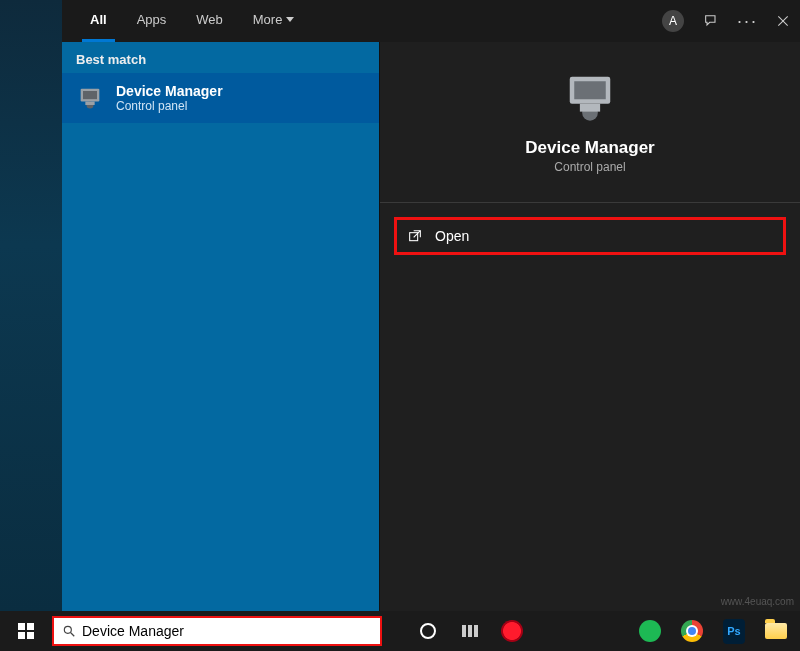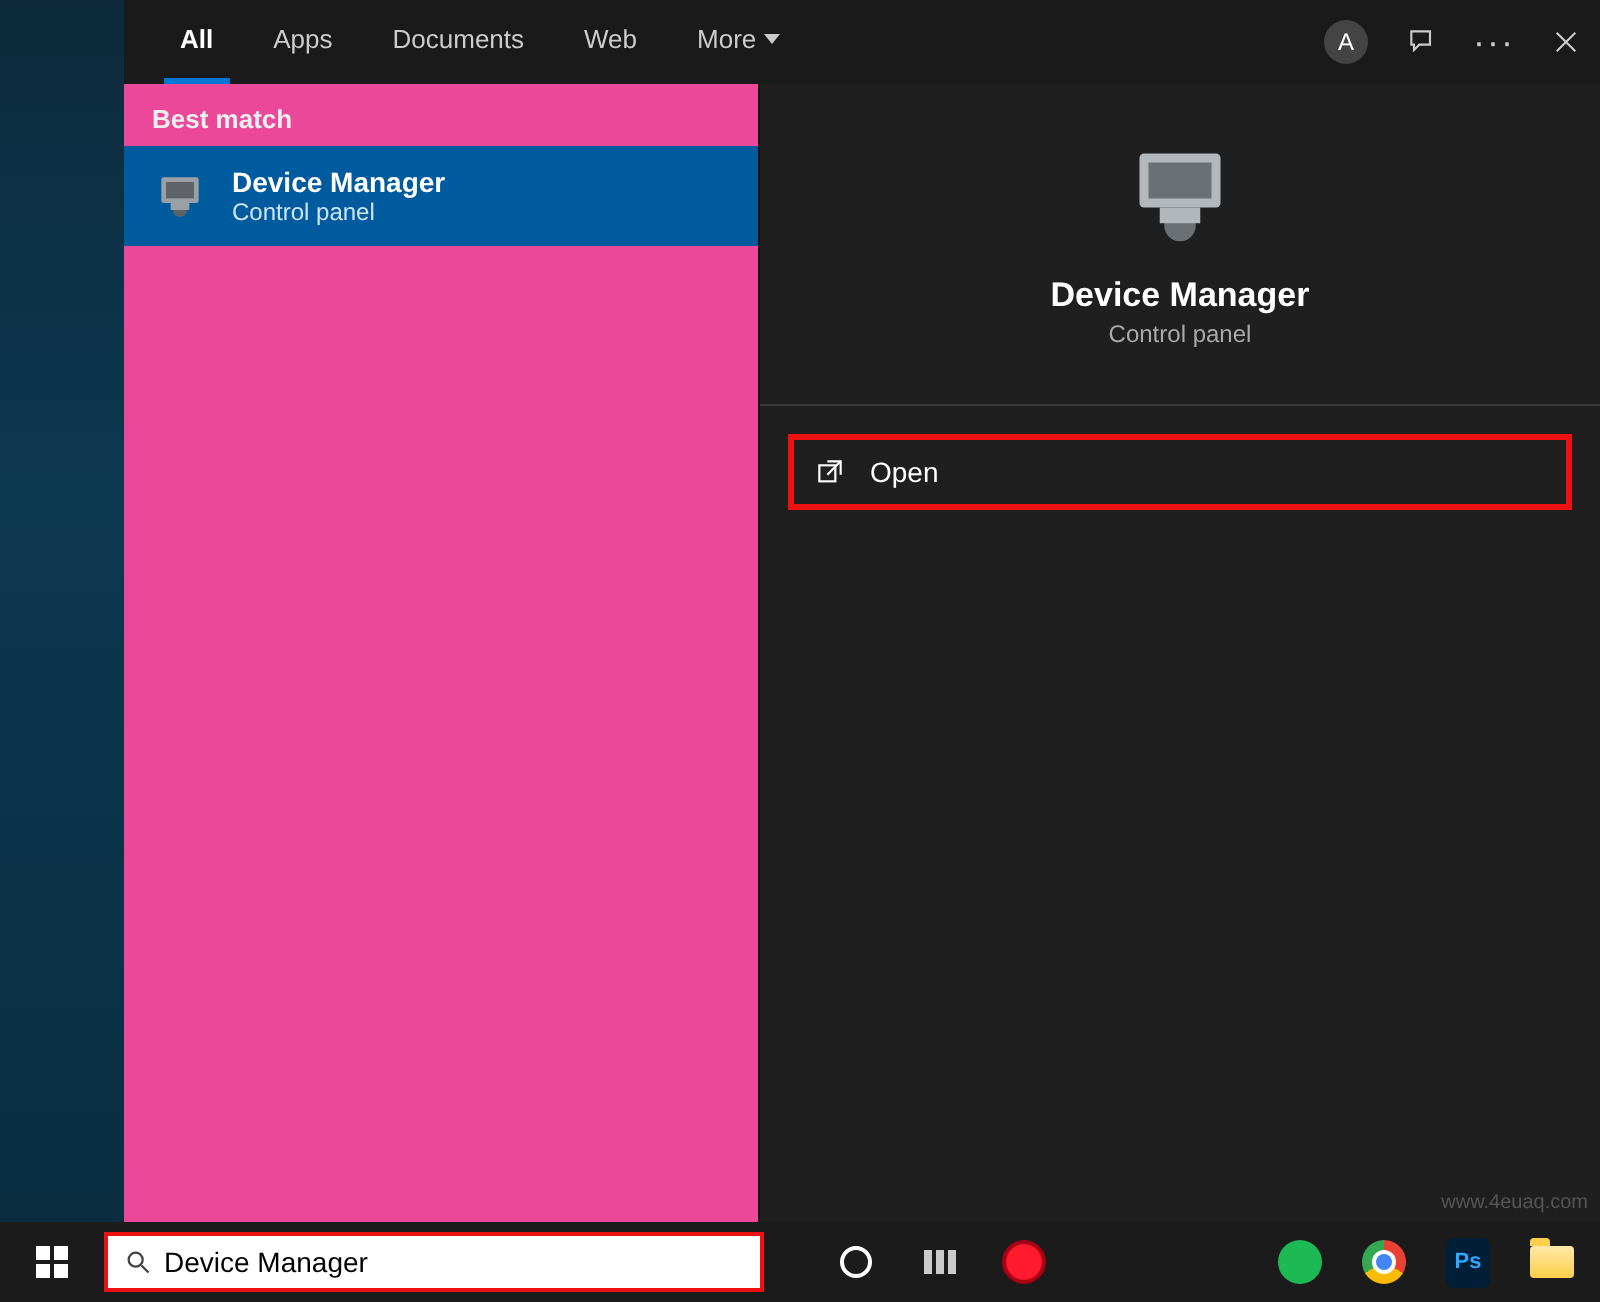--- a/index.html
+++ b/index.html
@@ -76,21 +76,21 @@
   .hicon { width:18px; height:18px; display:flex;align-items:center;justify-content:center; cursor:pointer; color:#ccc; }
   .hicon.dots { font-size:18px; letter-spacing:1px; }
   
   .body {
     flex: 1;
     display: flex;
     min-height: 0;
   }
   .left {
     width: 318px;
-    background: #ec4899;
+    background: #0369a1;
     border-right: 1px solid #111;
     display: flex;
     flex-direction: column;
   }
   .right {
     flex: 1;
     background: #1f1f1f;
     display: flex;
     flex-direction: column;
     align-items: stretch;
@@ -209,21 +209,20 @@
 <body>
 
 <div class="desktop-strip"></div>
 
 <div class="search-panel">
 
   <div class="header">
     <div class="tabs">
       <div class="tab active">All</div>
       <div class="tab">Apps</div>
-      <div class="tab">Documents</div>
       <div class="tab">Web</div>
       <div class="tab tab-more">
         <span>More</span>
         <span class="caret"></span>
       </div>
     </div>
     <div class="header-right">
       <div class="avatar">A</div>
       <div class="hicon">
         <svg viewBox="0 0 24 24" width="16" height="16" fill="none" stroke="#ccc" stroke-width="1.6">

